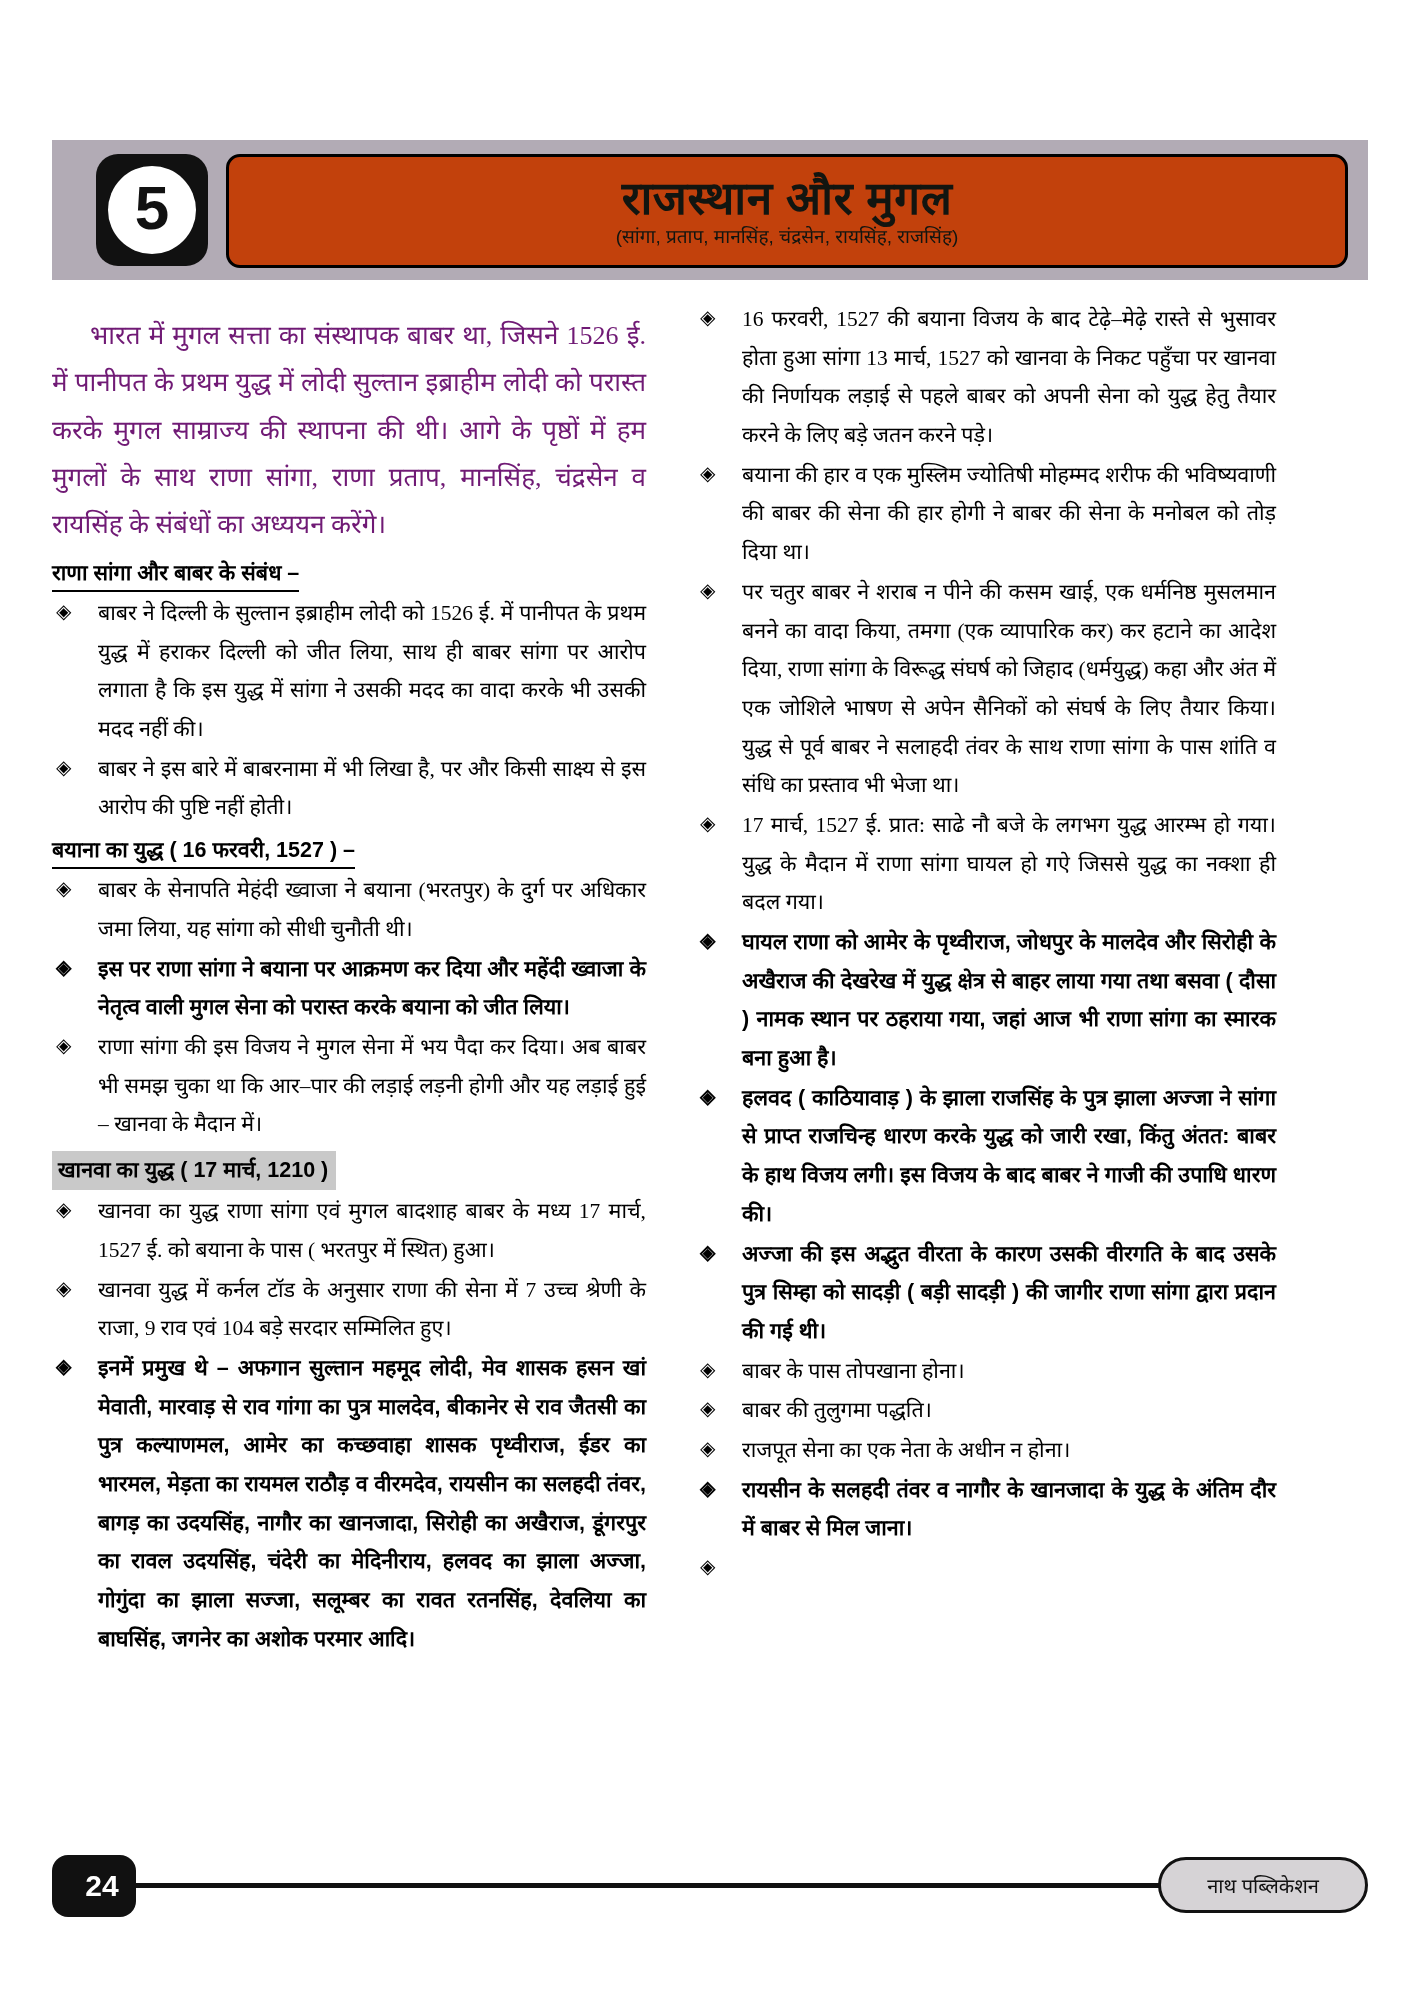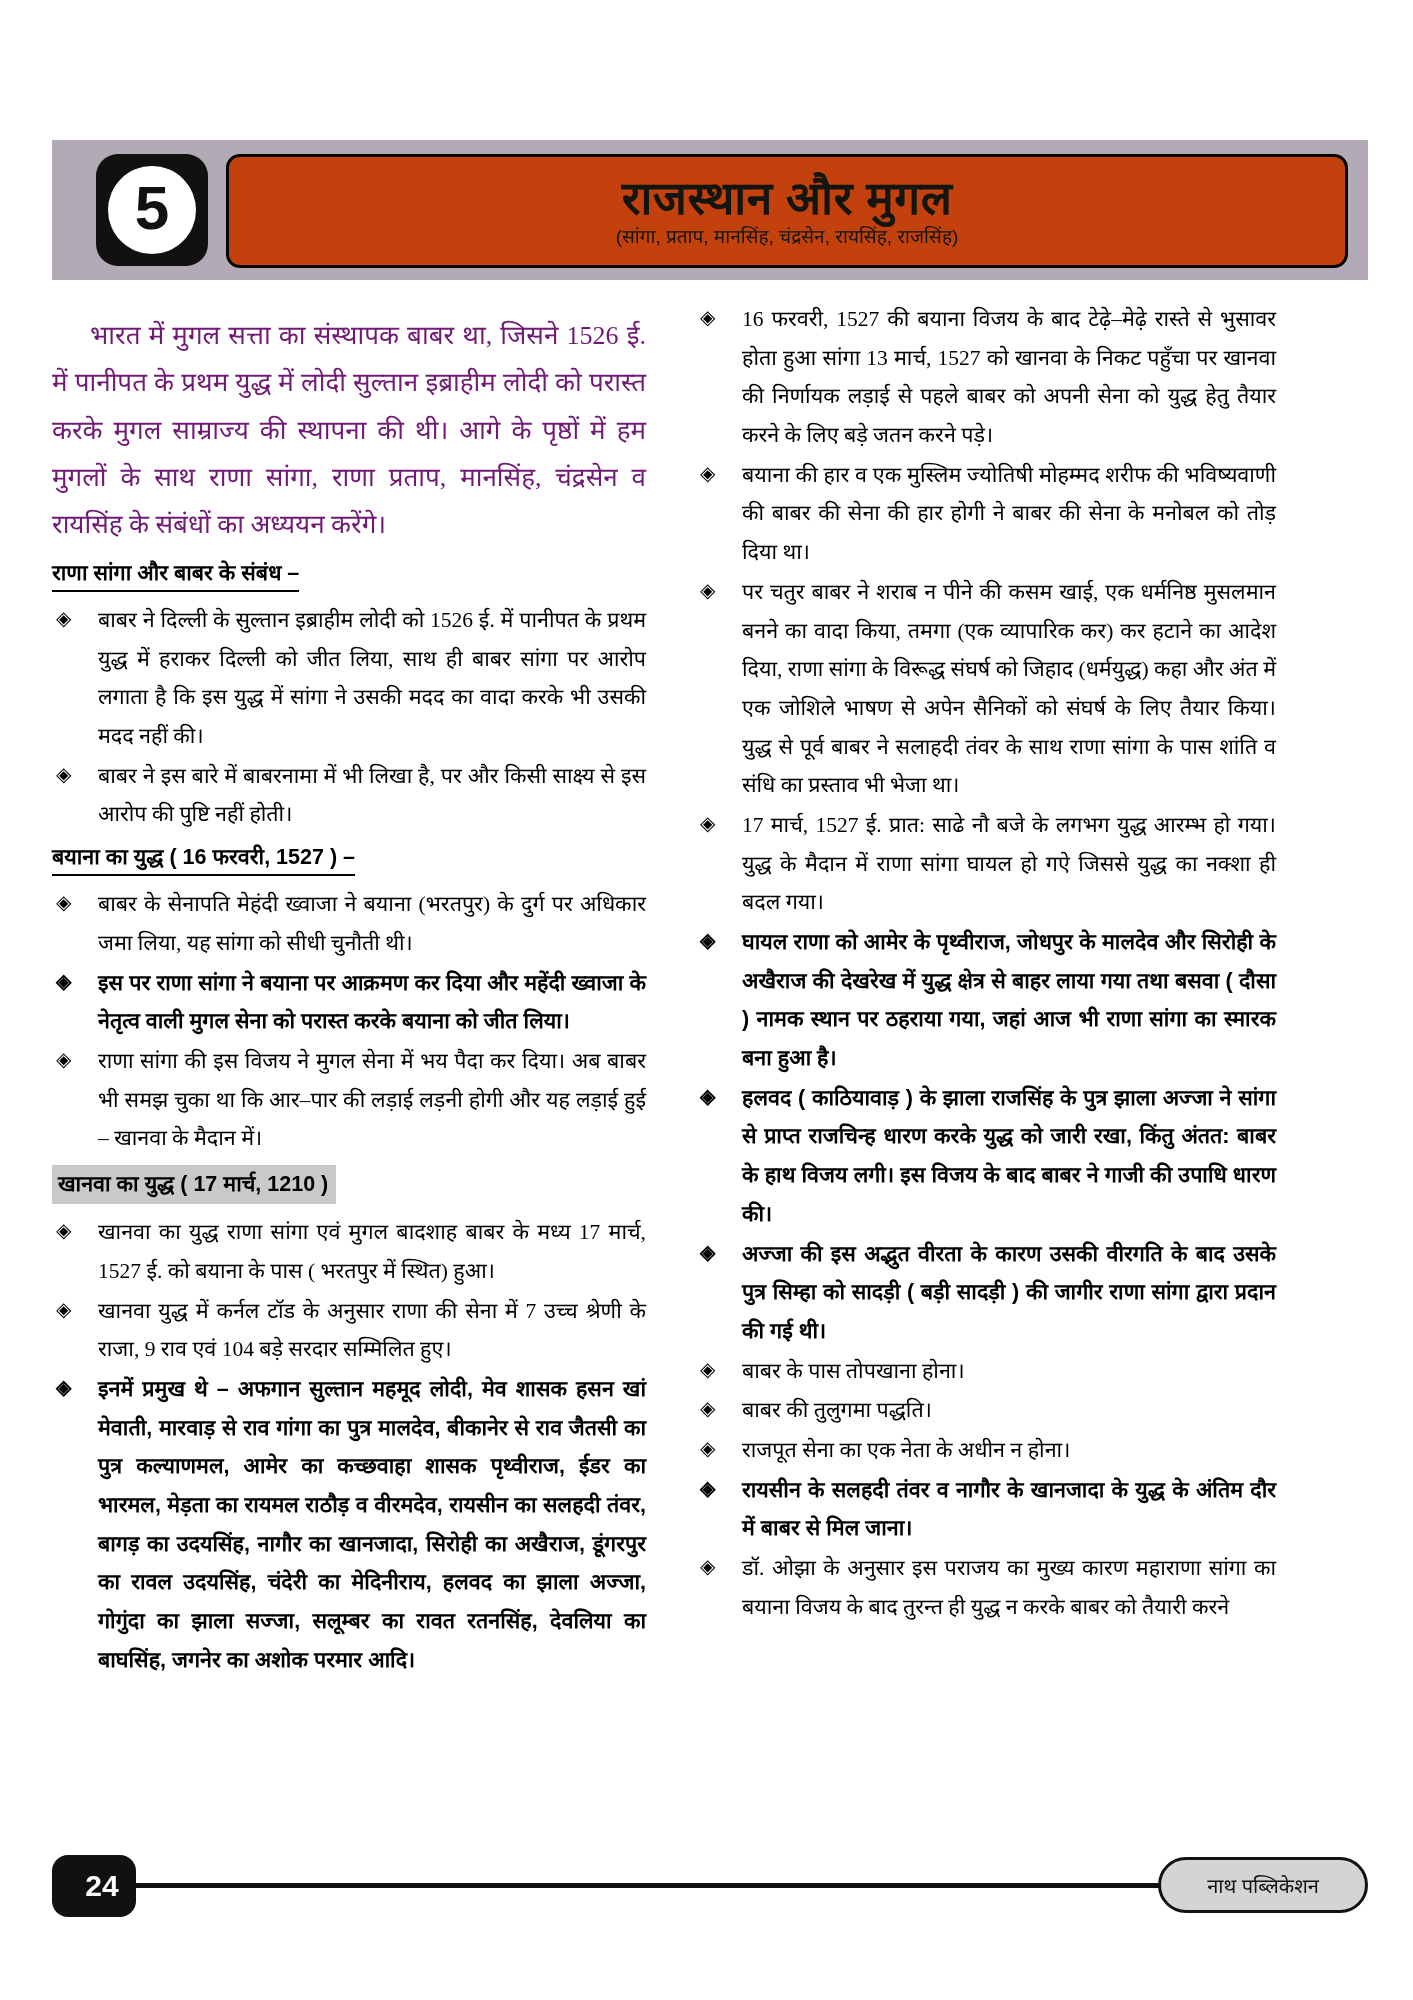--- a/index.html
+++ b/index.html
@@ -118,21 +118,21 @@
     color: #701a75;
     margin: 12px 0 2px 0;
     text-indent: 38px;
   }
 
   .heading {
     font-family: "Liberation Sans", sans-serif;
     font-size: 21.5px;
     font-weight: bold;
     color: #000000;
-    margin: 6px 0 9px 0;
+    margin: 6px 0 2px 0;
     display: inline-block;
     border-bottom: 2px solid #000;
     padding-bottom: 1px;
     line-height: 1.5;
   }
   .heading-wrap { display: block; }
   .heading.highlight {
     background: #c9c9c9;
     border-bottom: none;
     padding: 3px 8px 4px 6px;
@@ -341,21 +341,20 @@
         <li>
           <span class="bullet-glyph">◈</span>
           <span>राजपूत सेना का एक नेता के अधीन न होना।</span>
         </li>
         <li class="bold">
           <span class="bullet-glyph">◈</span>
           <span>रायसीन के सलहदी तंवर व नागौर के खानजादा के युद्ध के अंतिम दौर में बाबर से मिल जाना।</span>
         </li>
         <li>
           <span class="bullet-glyph">◈</span>
-          <span>डॉ. ओझा के अनुसार इस पराजय का मुख्य कारण महाराणा सांगा का बयाना विजय के बाद तुरन्त ही युद्ध न करके बाबर को तैयारी करने</span>
         </li>
       </ul>
 
     </div>
   </div>
 
   <div class="footer">
     <div class="footer-rule"></div>
     <div class="page-num">24</div>
     <div class="publisher">नाथ पब्लिकेशन</div>

